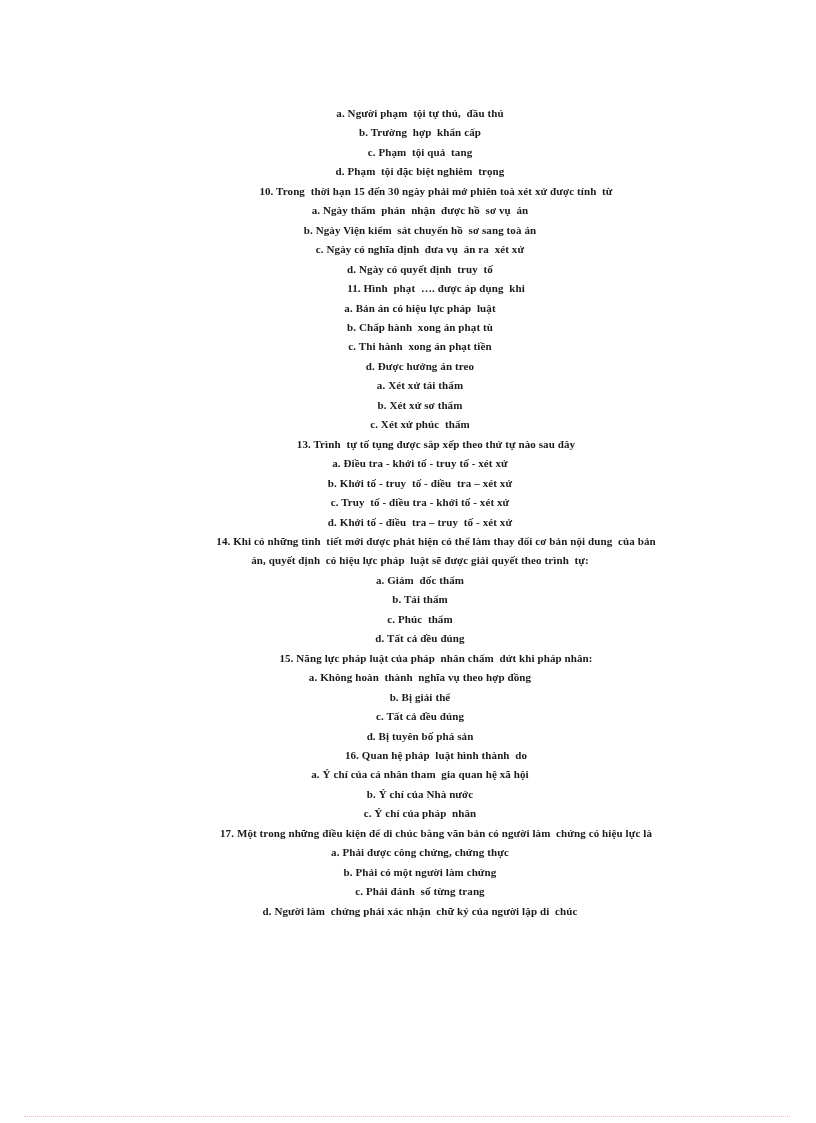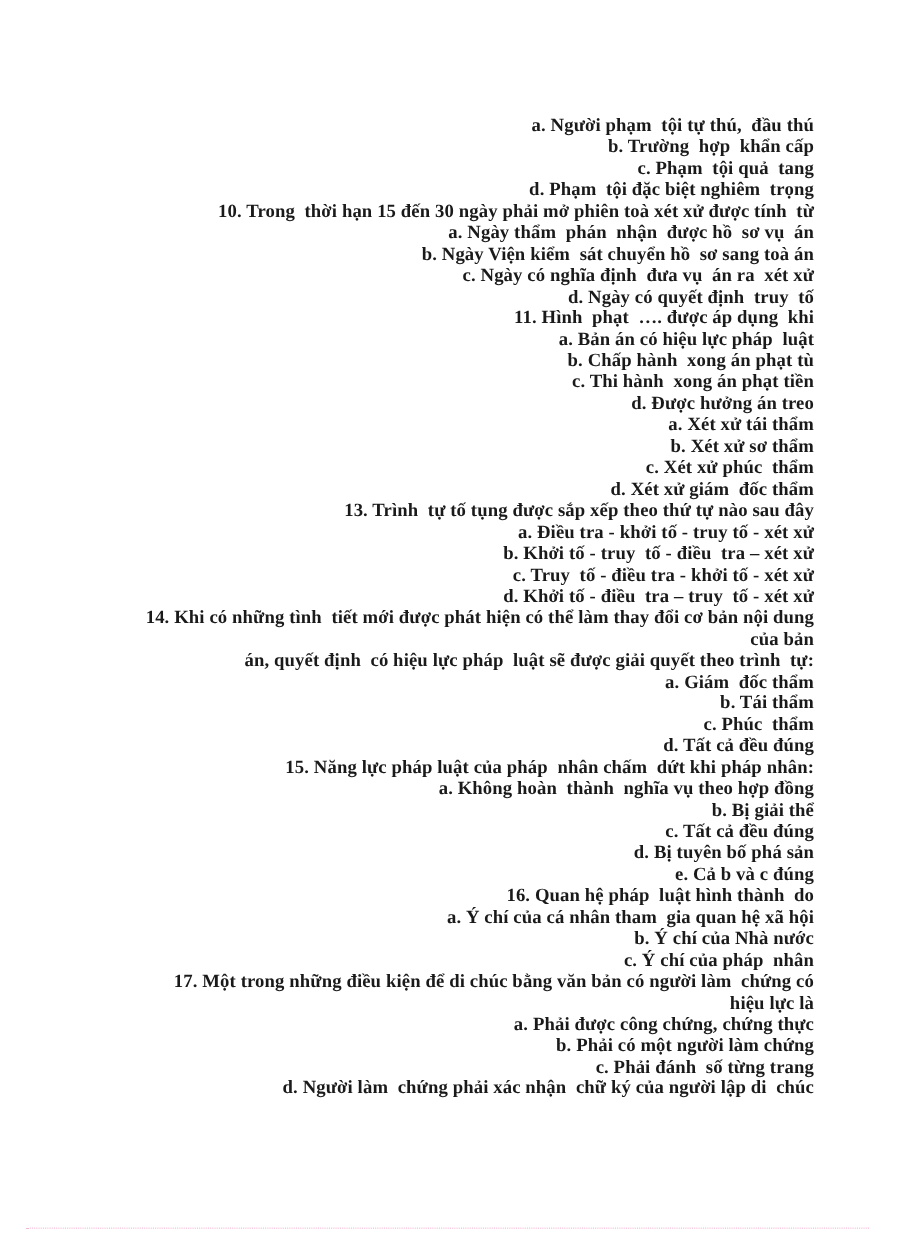--- a/index.html
+++ b/index.html
@@ -27,27 +27,27 @@
 
   
   .text-body {
     position: absolute;
     left: 100px;
     top: 104px;
     width: 640px;
   }
 
   .line {
-    font-size: 17px;
+    font-size: 11px;
     line-height: 19.45px;
     font-weight: bold;
     color: #1a1a1a;
     white-space: pre-wrap;
     letter-spacing: 0.1px;
-    text-align: right;
+    text-align: center;
     font-stretch: normal;
     font-family: Liberation Serif, serif;
   }
 
   
   .line.question {
     font-weight: bold;
     margin-left: 32px;
   }
   .line.option {
@@ -87,38 +87,36 @@
       <div class="line option">c. Ngày có nghĩa định  đưa vụ  án ra  xét xử</div>
       <div class="line option">d. Ngày có quyết định  truy  tố</div>
       <div class="line question">11. Hình  phạt  …. được áp dụng  khi</div>
       <div class="line option">a. Bản án có hiệu lực pháp  luật</div>
       <div class="line option">b. Chấp hành  xong án phạt tù</div>
       <div class="line option">c. Thi hành  xong án phạt tiền</div>
       <div class="line option">d. Được hưởng án treo</div>
       <div class="line option">a. Xét xử tái thẩm</div>
       <div class="line option">b. Xét xử sơ thẩm</div>
       <div class="line option">c. Xét xử phúc  thẩm</div>
-      <div class="line option">d. Xét xử giám  đốc thẩm</div>
       <div class="line question">13. Trình  tự tố tụng được sắp xếp theo thứ tự nào sau đây</div>
       <div class="line option">a. Điều tra - khởi tố - truy tố - xét xử</div>
       <div class="line option">b. Khởi tố - truy  tố - điều  tra – xét xử</div>
       <div class="line option">c. Truy  tố - điều tra - khởi tố - xét xử</div>
       <div class="line option">d. Khởi tố - điều  tra – truy  tố - xét xử</div>
       <div class="line question">14. Khi có những tình  tiết mới được phát hiện có thể làm thay đổi cơ bản nội dung  của bản</div>
       <div class="line cont">án, quyết định  có hiệu lực pháp  luật sẽ được giải quyết theo trình  tự:</div>
       <div class="line option">a. Giám  đốc thẩm</div>
       <div class="line option">b. Tái thẩm</div>
       <div class="line option">c. Phúc  thẩm</div>
       <div class="line option">d. Tất cả đều đúng</div>
       <div class="line question">15. Năng lực pháp luật của pháp  nhân chấm  dứt khi pháp nhân:</div>
       <div class="line option">a. Không hoàn  thành  nghĩa vụ theo hợp đồng</div>
       <div class="line option">b. Bị giải thể</div>
       <div class="line option">c. Tất cả đều đúng</div>
       <div class="line option">d. Bị tuyên bố phá sản</div>
-      <div class="line option">e. Cả b và c đúng</div>
       <div class="line question">16. Quan hệ pháp  luật hình thành  do</div>
       <div class="line option">a. Ý chí của cá nhân tham  gia quan hệ xã hội</div>
       <div class="line option">b. Ý chí của Nhà nước</div>
       <div class="line option">c. Ý chí của pháp  nhân</div>
       <div class="line question">17. Một trong những điều kiện để di chúc bằng văn bản có người làm  chứng có hiệu lực là</div>
       <div class="line option">a. Phải được công chứng, chứng thực</div>
       <div class="line option">b. Phải có một người làm chứng</div>
       <div class="line option">c. Phải đánh  số từng trang</div>
       <div class="line option">d. Người làm  chứng phải xác nhận  chữ ký của người lập di  chúc</div>
     </div>

